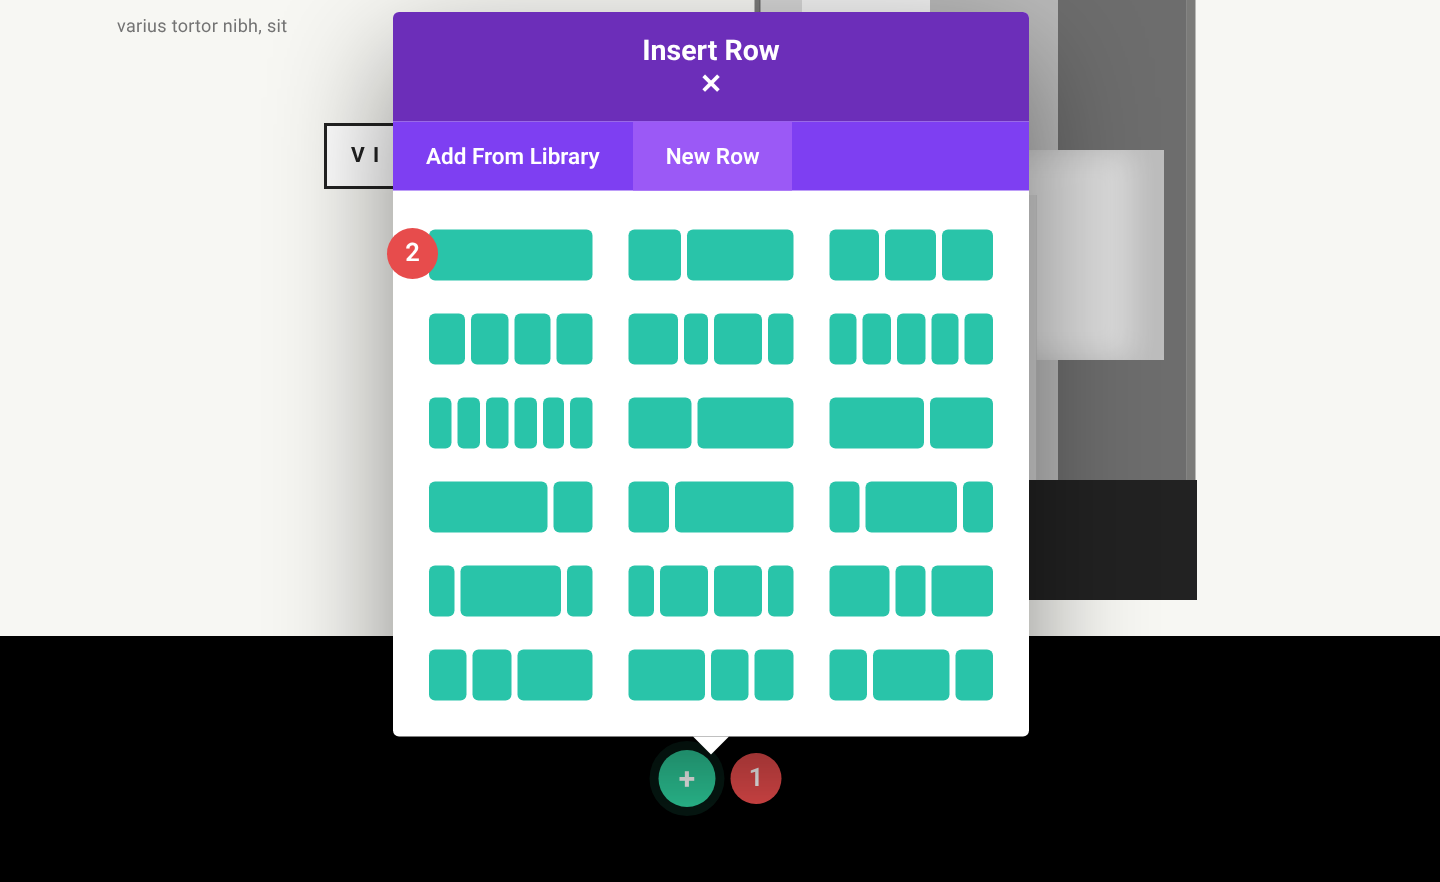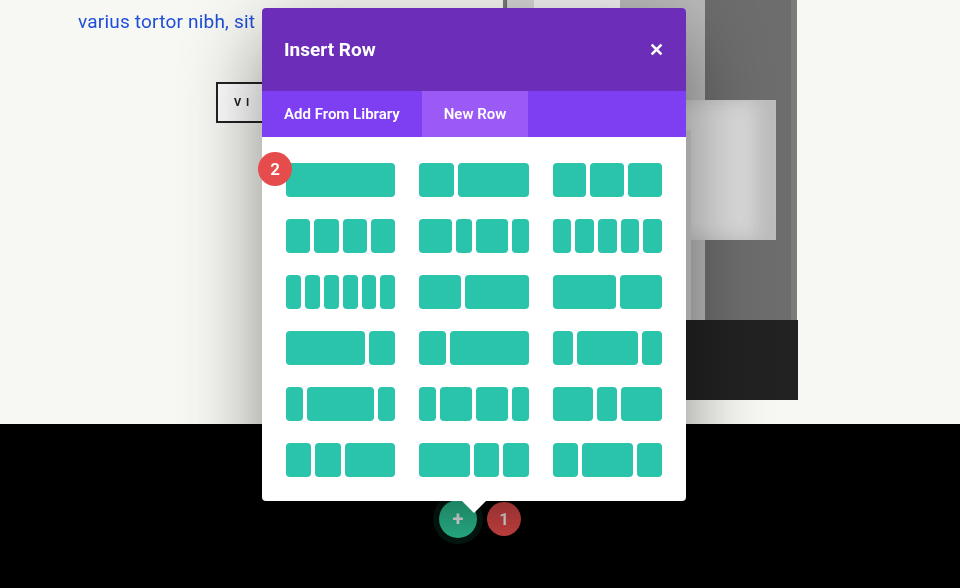--- a/index.html
+++ b/index.html
@@ -10,32 +10,32 @@
     width: 960px;
     height: 588px;
     background: #f7f7f3;
   }
 
   
   .lorem {
     position: absolute;
     top: 10px;
     left: 78px;
-    font-size: 19px;
-    color: #1d4ed8;
+    font-size: 12px;
+    color: #737373;
     letter-spacing: .2px;
   }
   .btn-outline {
     position: absolute;
     top: 82px;
     left: 216px;
     border: 2px solid #222;
     color: #222;
     padding: 12px 16px;
-    font-size: 11px;
+    font-size: 14px;
     font-weight: 700;
     letter-spacing: 1px;
     background: #fff;
     width: 52px;
     overflow: hidden;
     white-space: nowrap;
   }
 
   .product-img {
     position: absolute;
@@ -148,24 +148,25 @@
     bottom:-12px; left:50%;
     transform:translateX(-50%);
     border:12px solid transparent;
     border-top-color:#fff;
     border-bottom:none;
   }
   .modal-header {
     display:flex; align-items:center; justify-content:space-between;
     background:#6c2eb9;
     color:#fff;
-    padding:30px 22px;
+    padding:14px 22px;
     border-radius:4px 4px 0 0;
     font-size:19px;
     font-weight:700;
+    flex-direction:column;
   }
   .modal-header .x { cursor:pointer; font-size:18px; }
   .modal-tabs {
     display:flex;
     background:#7e3ff2;
   }
   .modal-tabs .tab {
     padding:14px 22px;
     color:#fff;
     font-size:15px;

